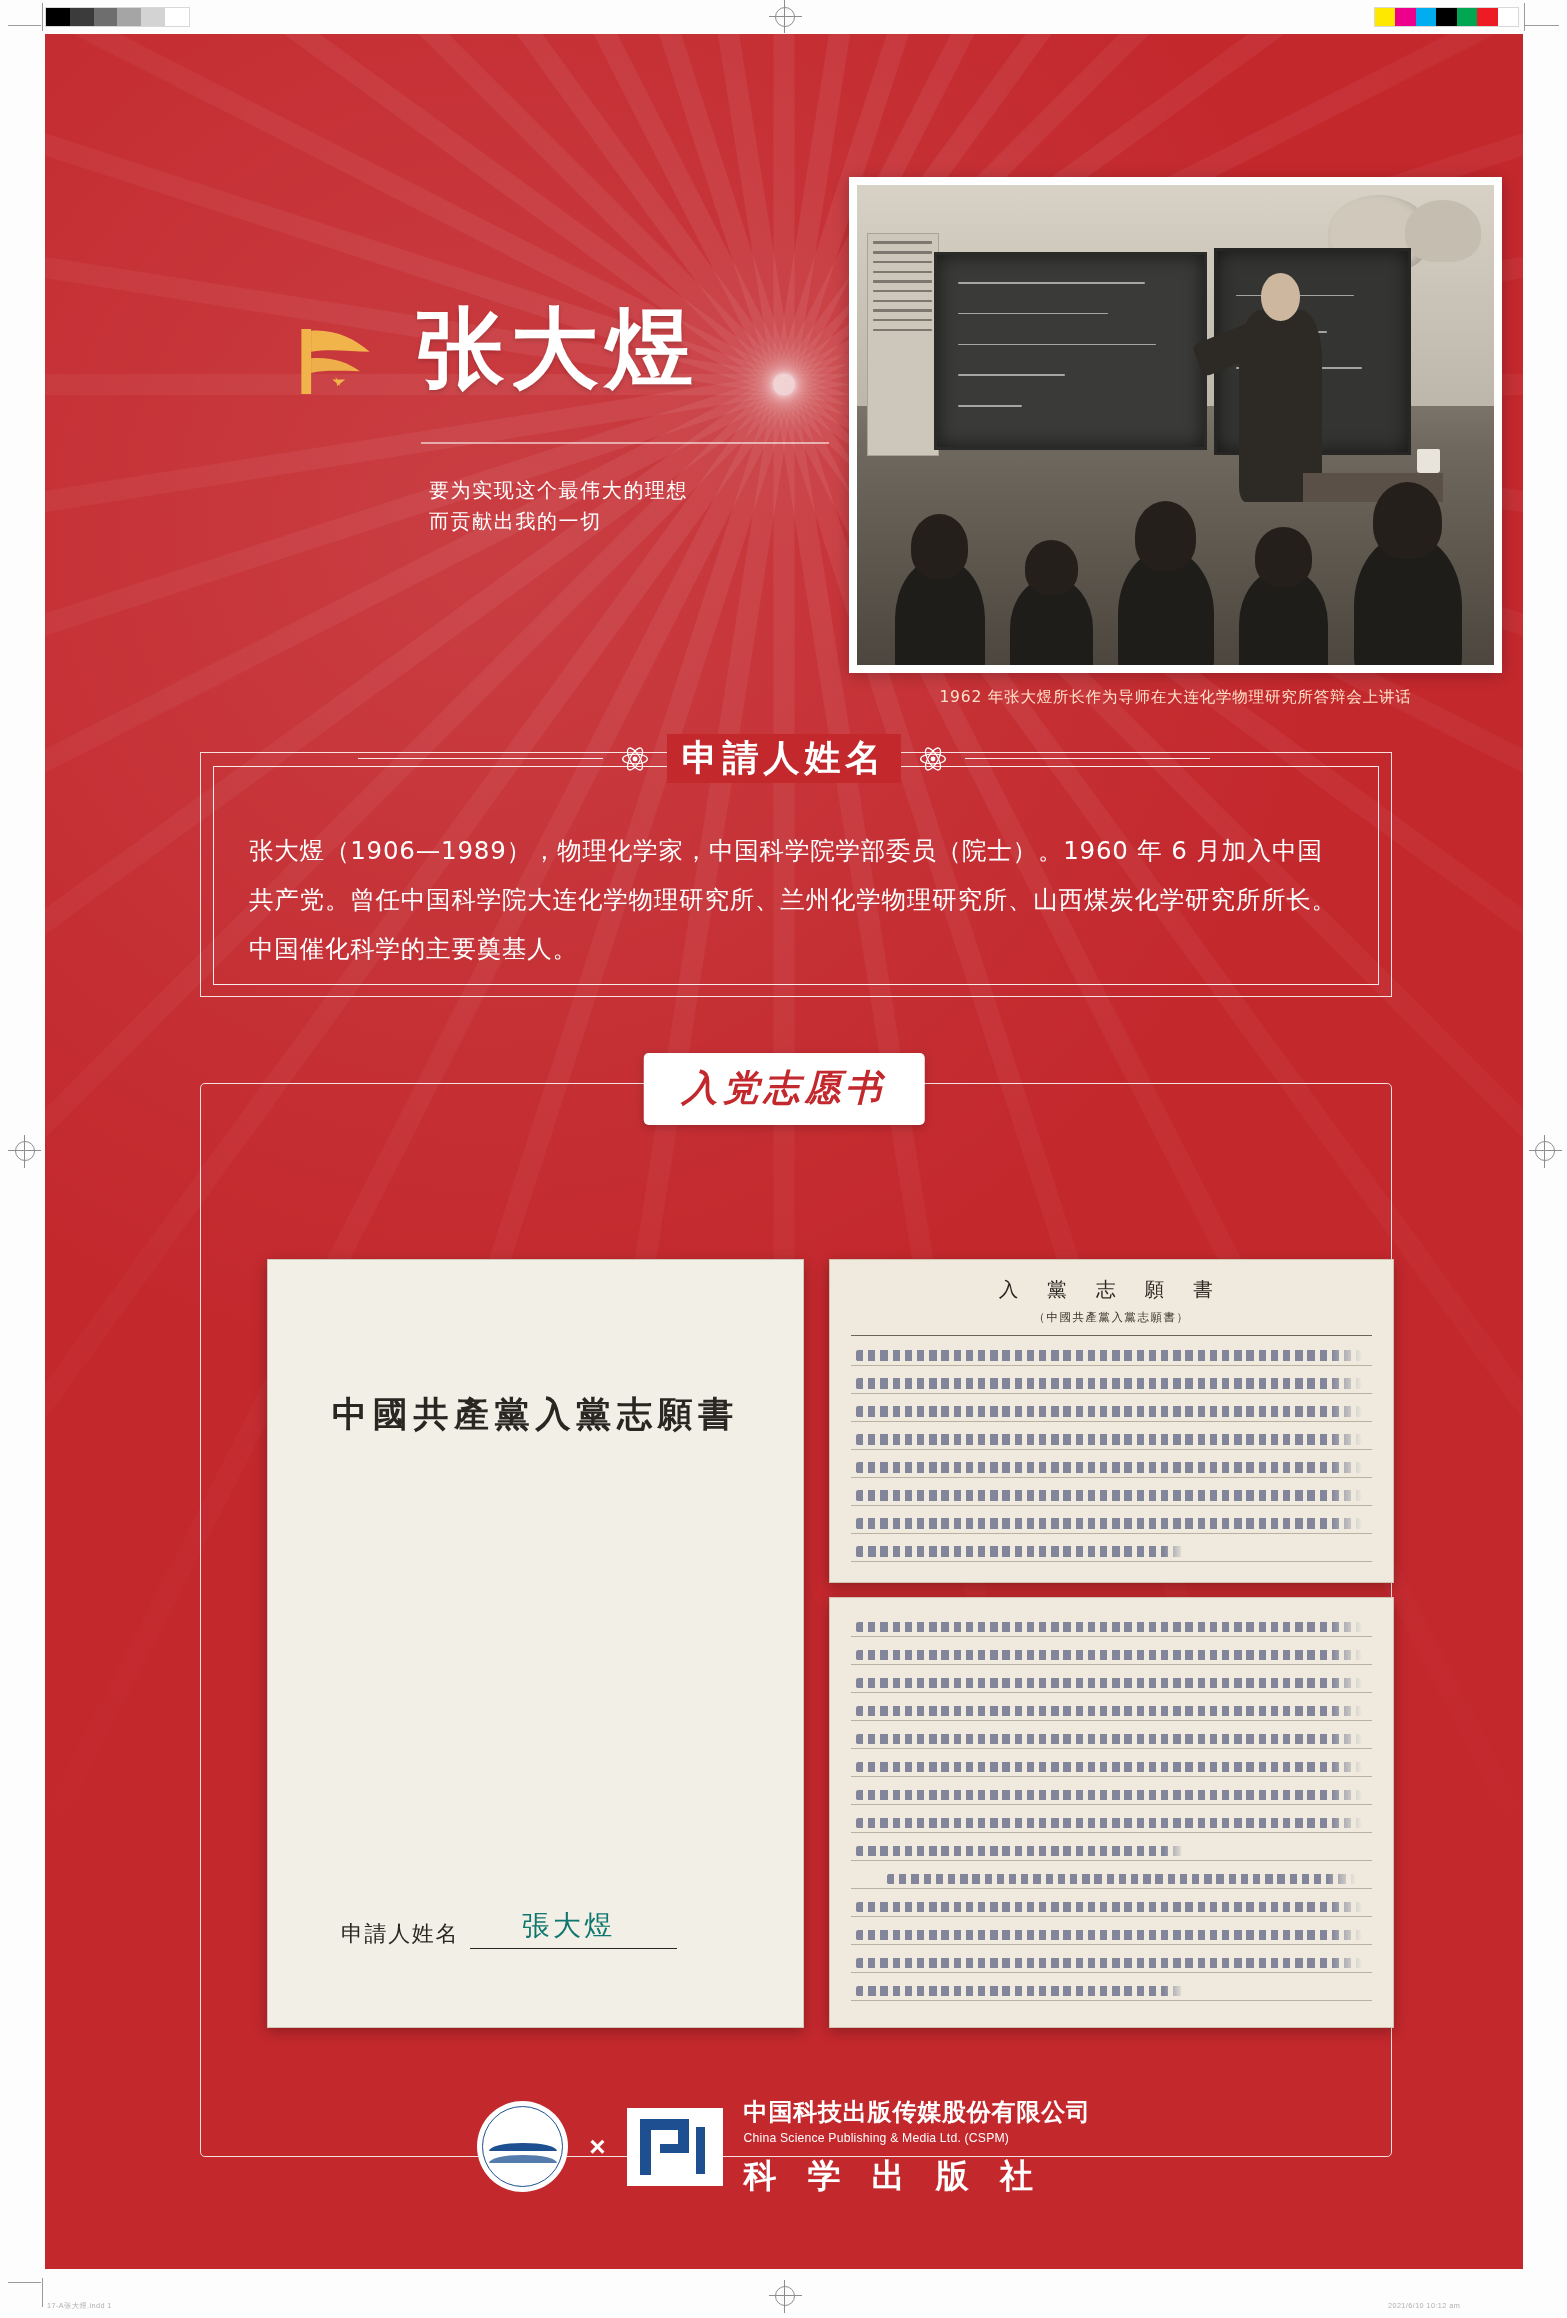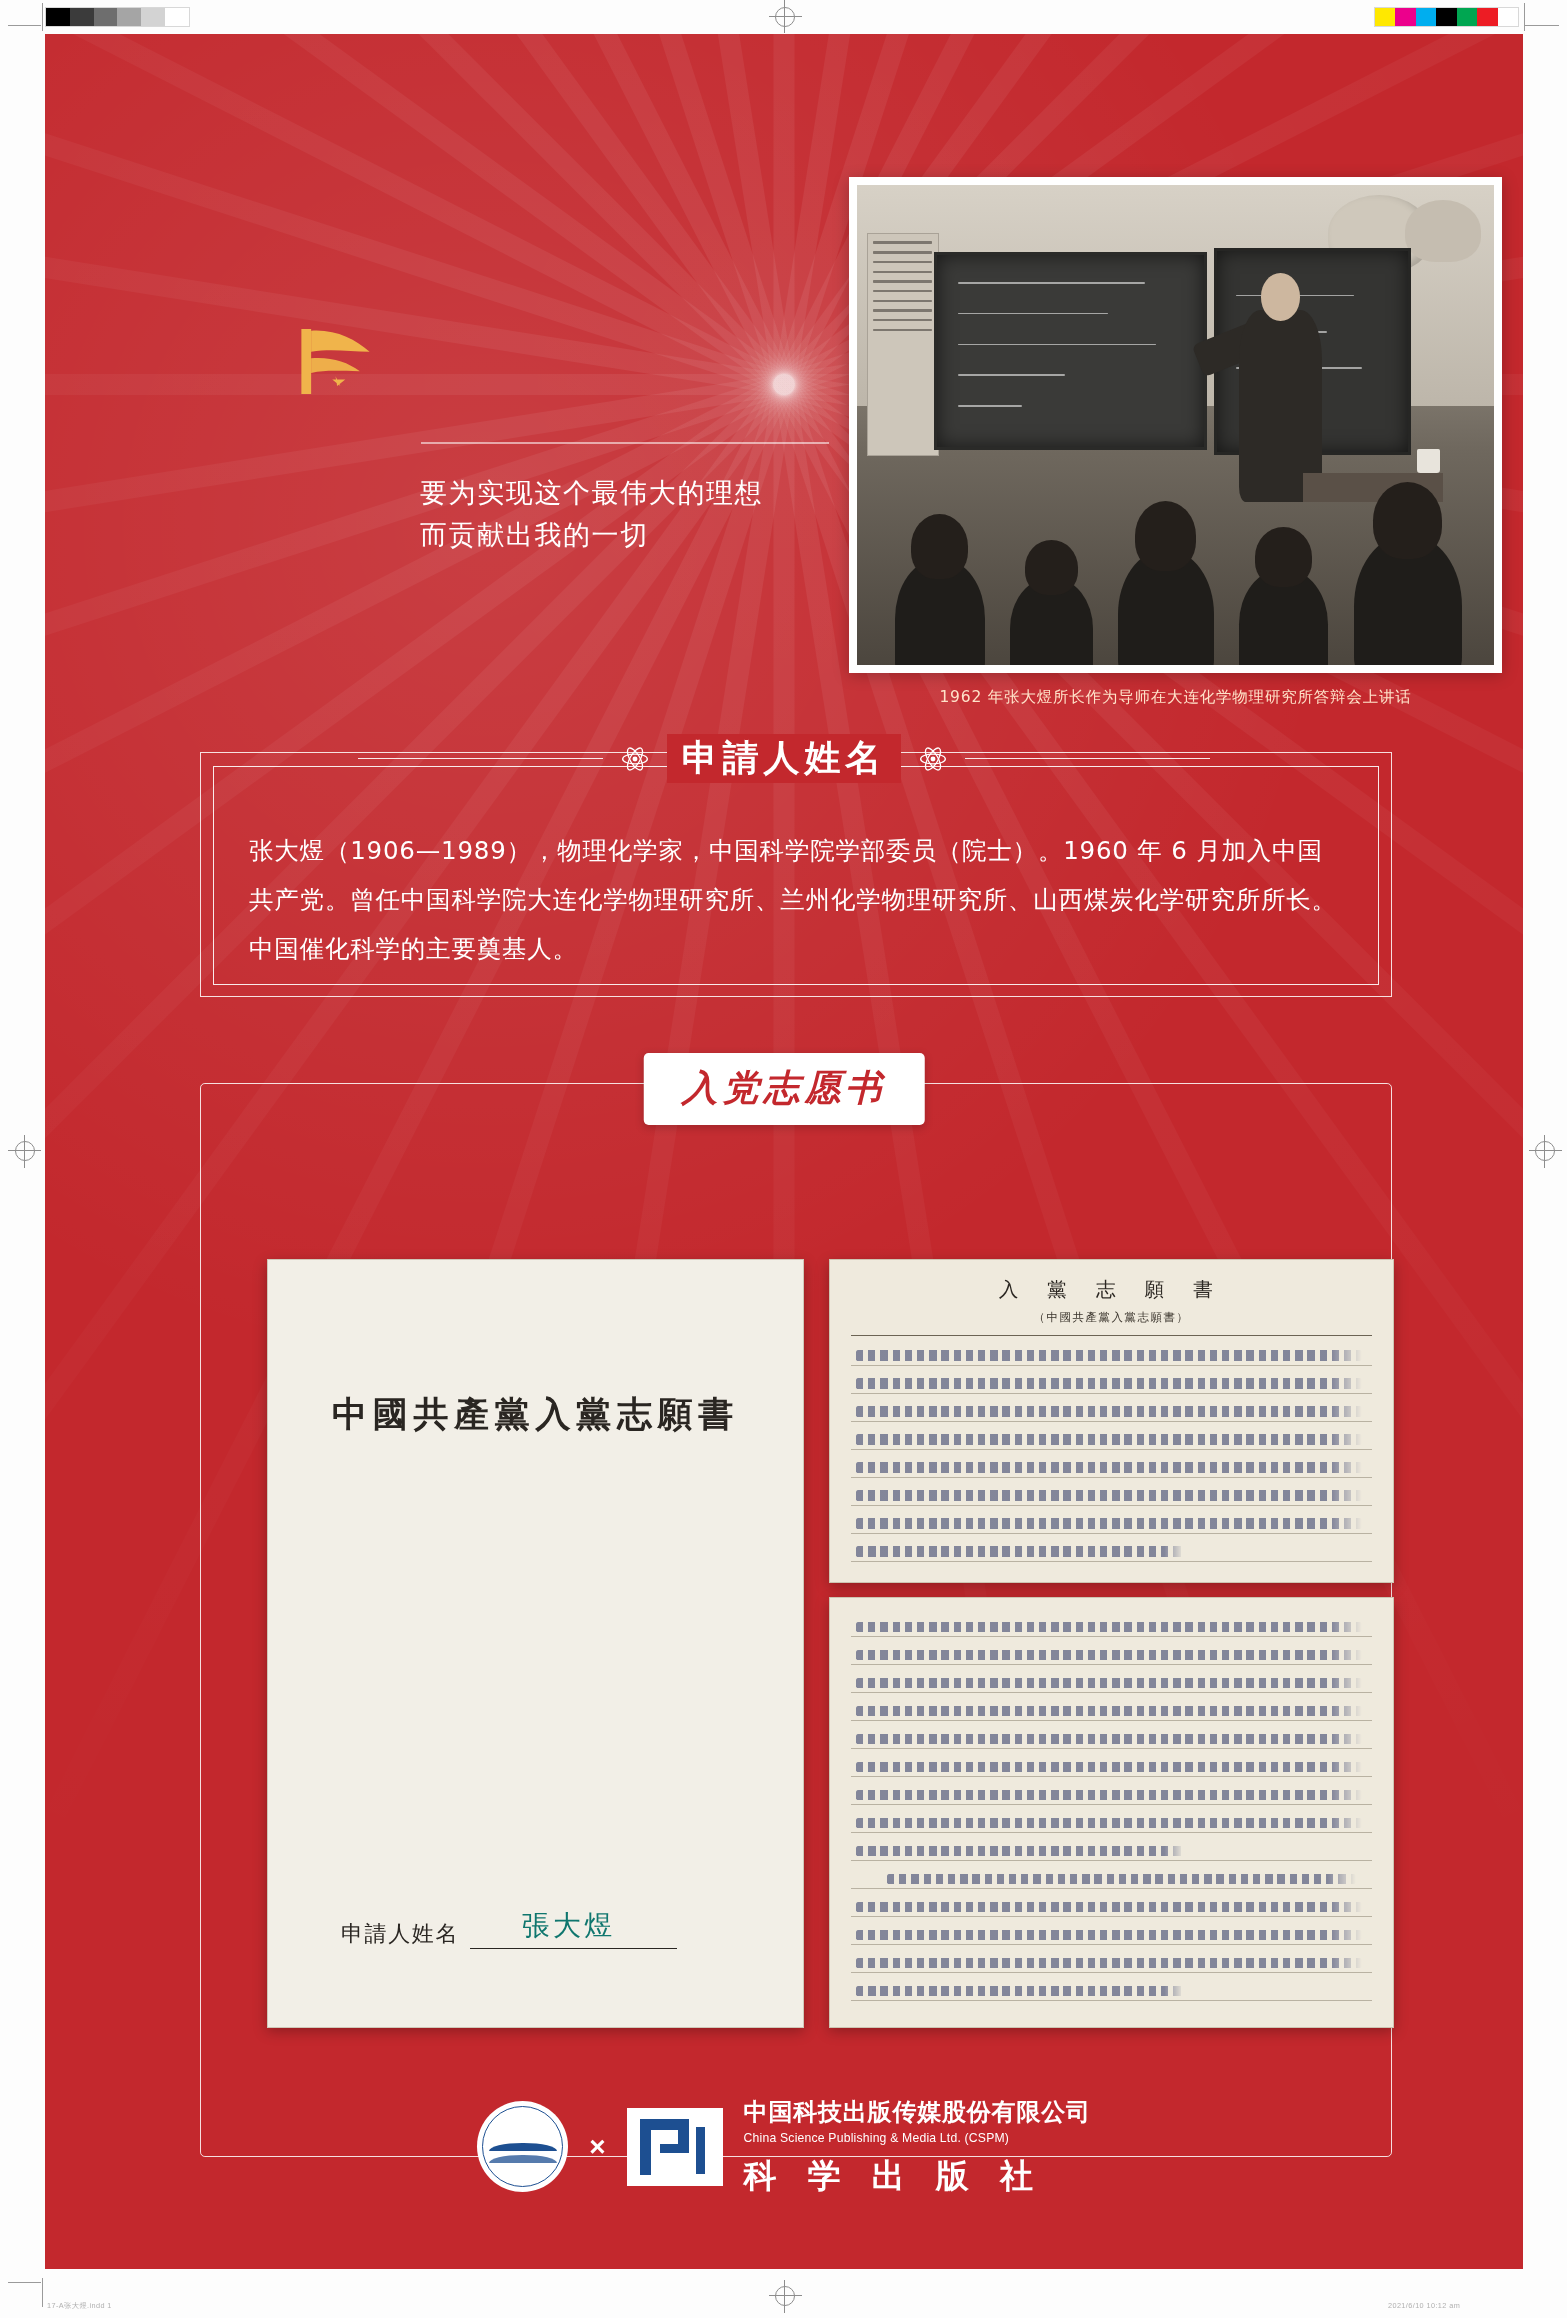--- a/index.html
+++ b/index.html
@@ -133,28 +133,28 @@
   .name-rule {
     position: absolute;
     left: 376px;
     top: 408px;
     width: 408px;
     height: 1.6px;
     background: rgba(255,255,255,0.55);
   }
   .quote {
     position: absolute;
-    left: 375px;
+    left: 384px;
     top: 441px;
     width: 457px;
     color: #ffffff;
-    font-size: 27px;
+    font-size: 20px;
     line-height: 1.55;
     letter-spacing: 1.6px;
-    font-family: Liberation Mono, monospace;
+    font-family: Liberation Serif, serif;
   }
 
   
   .photo-wrap {
     position: absolute;
     left: 804px;
     top: 143px;
     width: 653px;
     height: 496px;
     background: #ffffff;
@@ -666,20 +666,21 @@
         <svg width="91" height="91" viewBox="0 0 112 112">
           <g fill="#f0b44b">
             <path d="M14 96 L14 16 L26 16 L26 96 Z"></path>
             <path d="M26 18 C56 16, 80 28, 98 44 C74 44, 52 40, 26 44 Z"></path>
             <path d="M26 52 C50 50, 70 56, 86 68 C62 68, 46 66, 26 70 Z" opacity="0.95"></path>
             <path d="M56 74 L62 86 L52 78 L68 78 L58 86 Z"></path>
           </g>
         </svg>
       </div>
 
+      <div class="name-title">张大煜</div>
       <div class="name-rule"></div>
       <div class="quote">
         <div>要为实现这个最伟大的理想</div>
         <div>而贡献出我的一切</div>
       </div>
 
       <div class="photo-wrap">
         <div class="photo">
           <div class="bg"></div>
           <div class="wall"></div>

